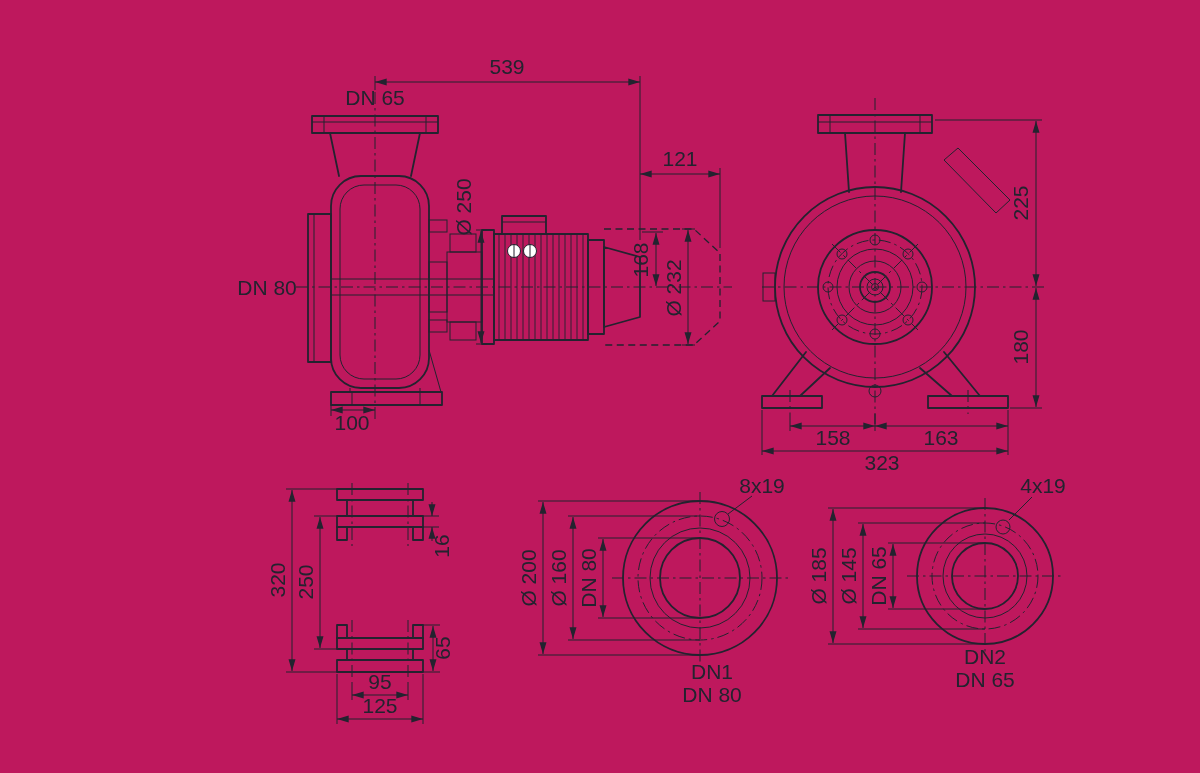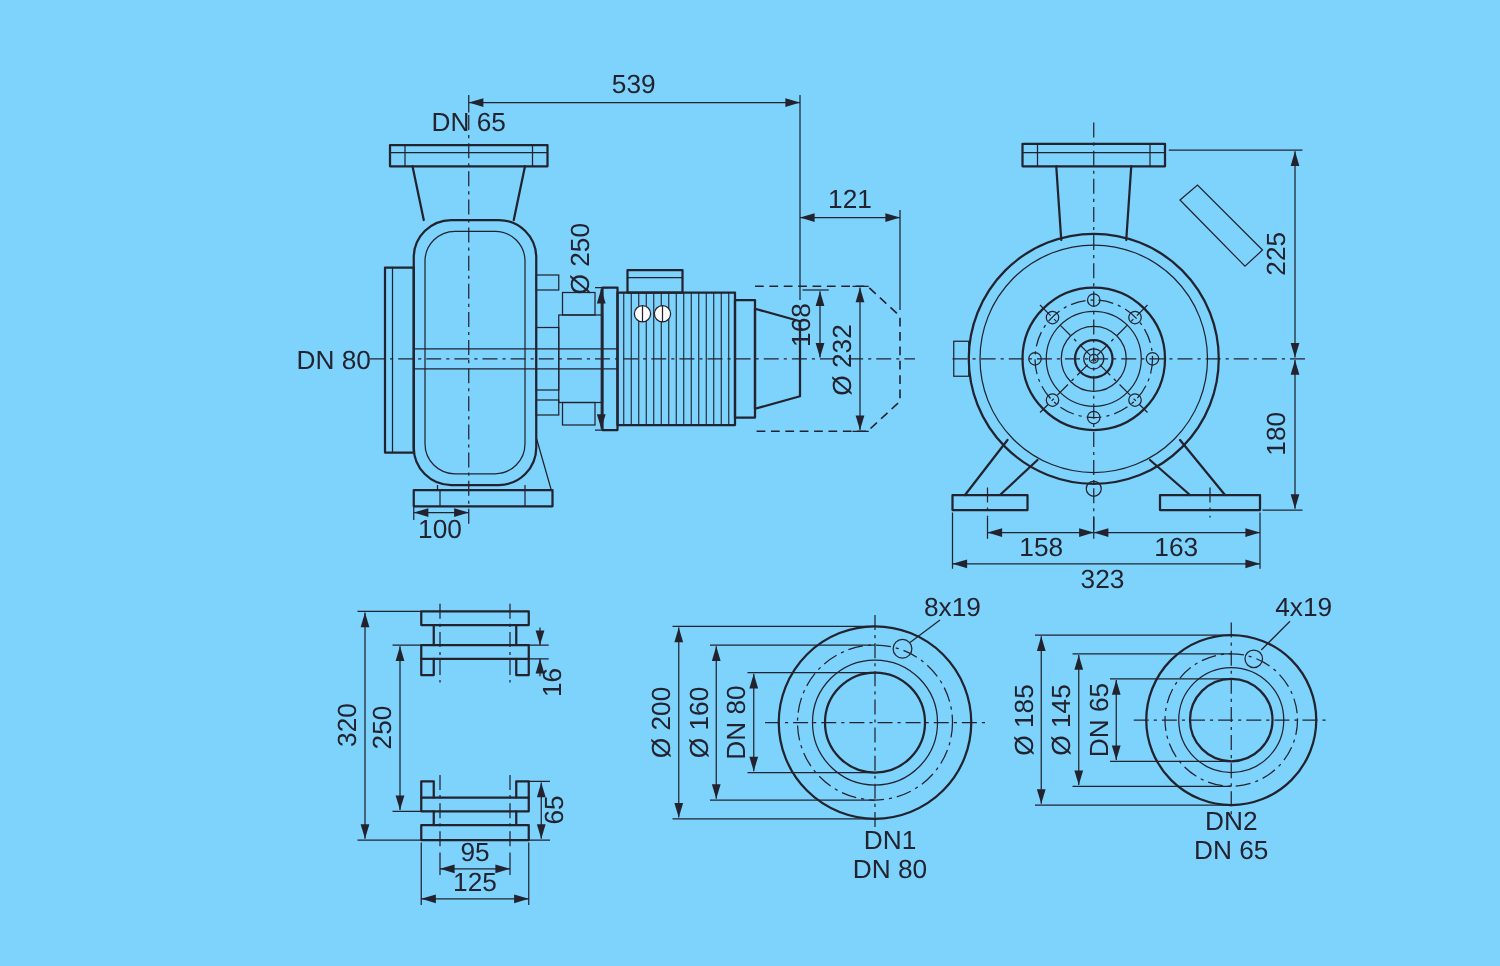--- a/index.html
+++ b/index.html
@@ -1,16 +1,16 @@
 <!DOCTYPE html>
 <html><head>
 <meta charset="utf-8">
 <style>
   html,body{margin:0;padding:0;background:#ffffff;}
-  .page{width:1200px;height:773px;background:#7dd3fc;overflow:hidden;text-align:center;}
+  .page{width:1200px;height:773px;background:#be185d;overflow:hidden;text-align:center;}
   svg{display:block;}
   .out{fill:none;stroke:#23232f;stroke-width:1.8;stroke-linejoin:round;stroke-linecap:round;}
   .thin{fill:none;stroke:#23232f;stroke-width:1;}
   .fins{fill:none;stroke:#23232f;stroke-width:.9;}
   .cl{fill:none;stroke:#23232f;stroke-width:1;stroke-dasharray:12 4 2.5 4;}
   .dash{fill:none;stroke:#23232f;stroke-width:1.3;stroke-dasharray:7 4.5;}
   .ext{fill:none;stroke:#23232f;stroke-width:1;}
   .dim{fill:none;stroke:#23232f;stroke-width:1;marker-start:url(#arr);marker-end:url(#arr);}
   .dimend{fill:none;stroke:#23232f;stroke-width:1;marker-end:url(#arr);}
   .t{font-family:"Liberation Sans",sans-serif;font-size:21px;fill:#23232f;text-anchor:middle;}

